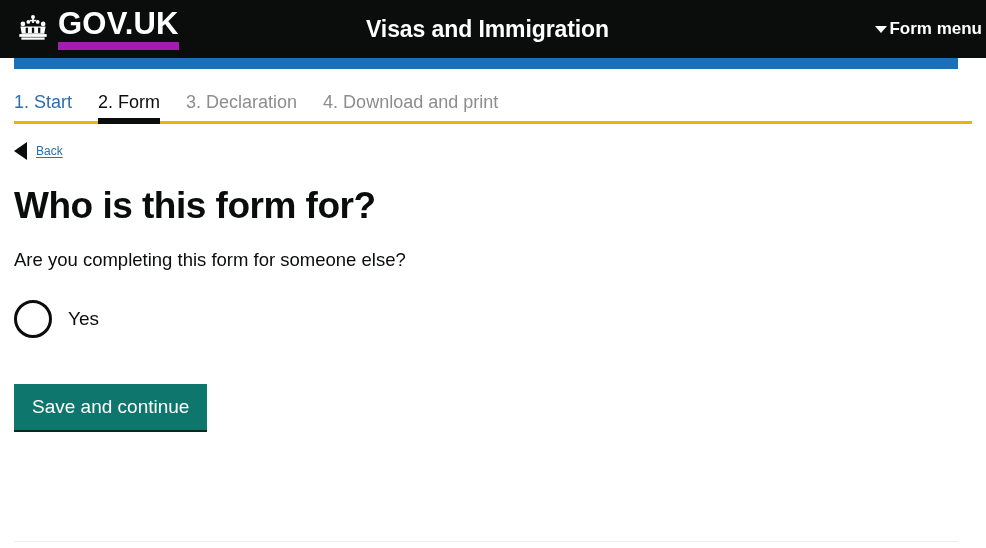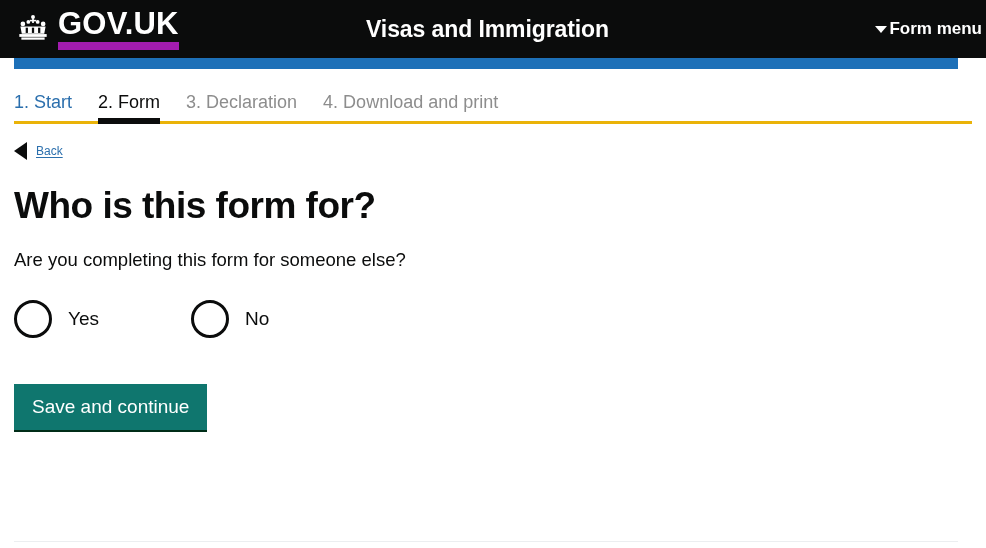--- a/index.html
+++ b/index.html
@@ -282,24 +282,20 @@
 
   <h1 class="page-heading">Who is this form for?</h1>
 
   <div class="question-text">Are you completing this form for someone else?</div>
 
   <div class="radio-group">
     <label class="radio-option">
       <span class="radio-circle"></span>
       <span class="radio-label">Yes</span>
     </label>
-    <label class="radio-option second">
-      <span class="radio-circle"></span>
-      <span class="radio-label">No</span>
-    </label>
   </div>
 
   <div>
     <button class="save-button">Save and continue</button>
   </div>
 
 
 </div>
 
 <div class="footer-rule"></div>

